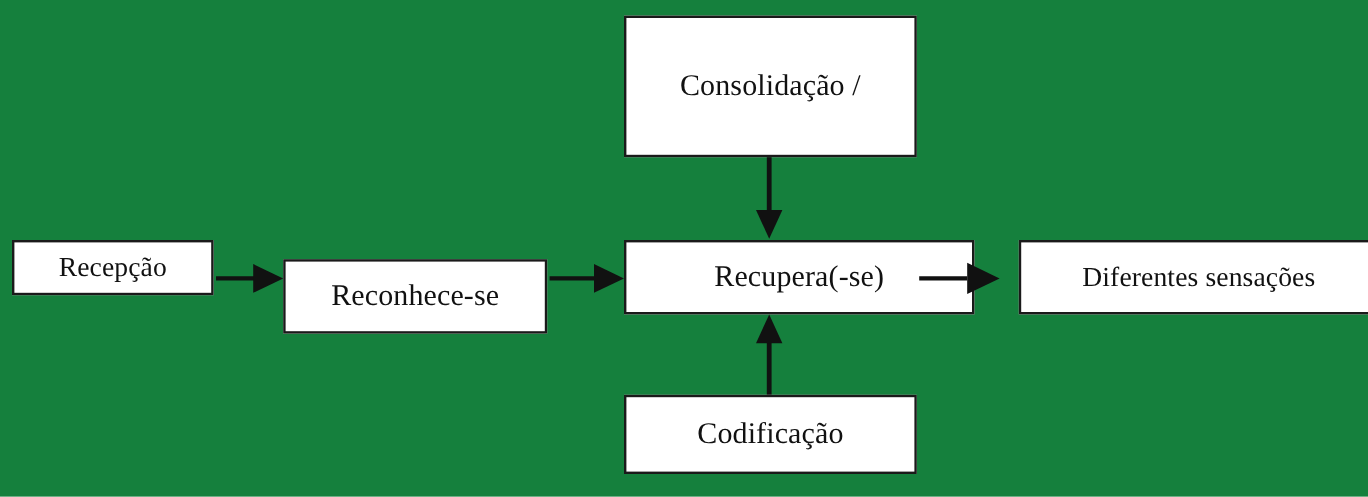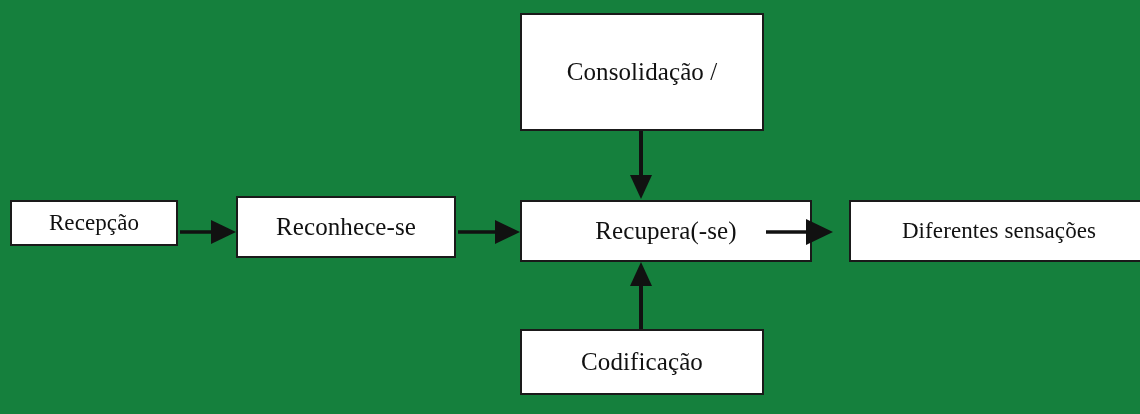--- a/index.html
+++ b/index.html
@@ -30,21 +30,21 @@
     letter-spacing: 0.1px;
   }
   .node .line {
     display: block;
     white-space: nowrap;
   }
 
   
   #node-consolidacao { left: 520px;  top: 13px;  width: 244px; height: 118px; font-size: 25px; }
   #node-recepcao     { left: 10px;   top: 200px; width: 168px; height: 46px;  font-size: 23px; }
-  #node-reconhece    { left: 236px;  top: 196px; width: 220px; height: 62px;  font-size: 25px; }
+  #node-reconhece    { left: 236px;  top: 216px; width: 220px; height: 62px;  font-size: 25px; }
   #node-recupera     { left: 520px;  top: 200px; width: 292px; height: 62px;  font-size: 25px; }
   #node-diferentes   { left: 833px;  top: 200px; width: 300px; height: 62px;  font-size: 23px; margin-left: 16px; }
   #node-codificacao  { left: 520px;  top: 329px; width: 244px; height: 66px;  font-size: 25px; }
 
   
   .connector { position: absolute; }
   .connector svg { display: block; overflow: visible; }
 
   #arrow-recepcao-reconhece  { left: 178px; top: 216px; width: 60px;  height: 32px; }
   #arrow-reconhece-recupera  { left: 456px; top: 216px; width: 66px;  height: 32px; }

